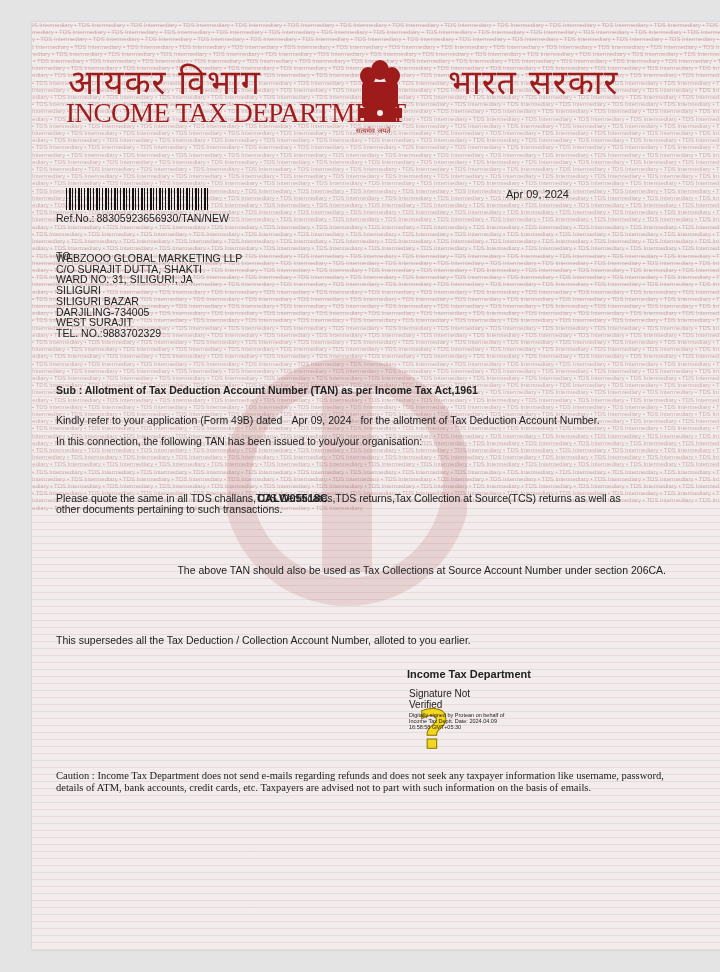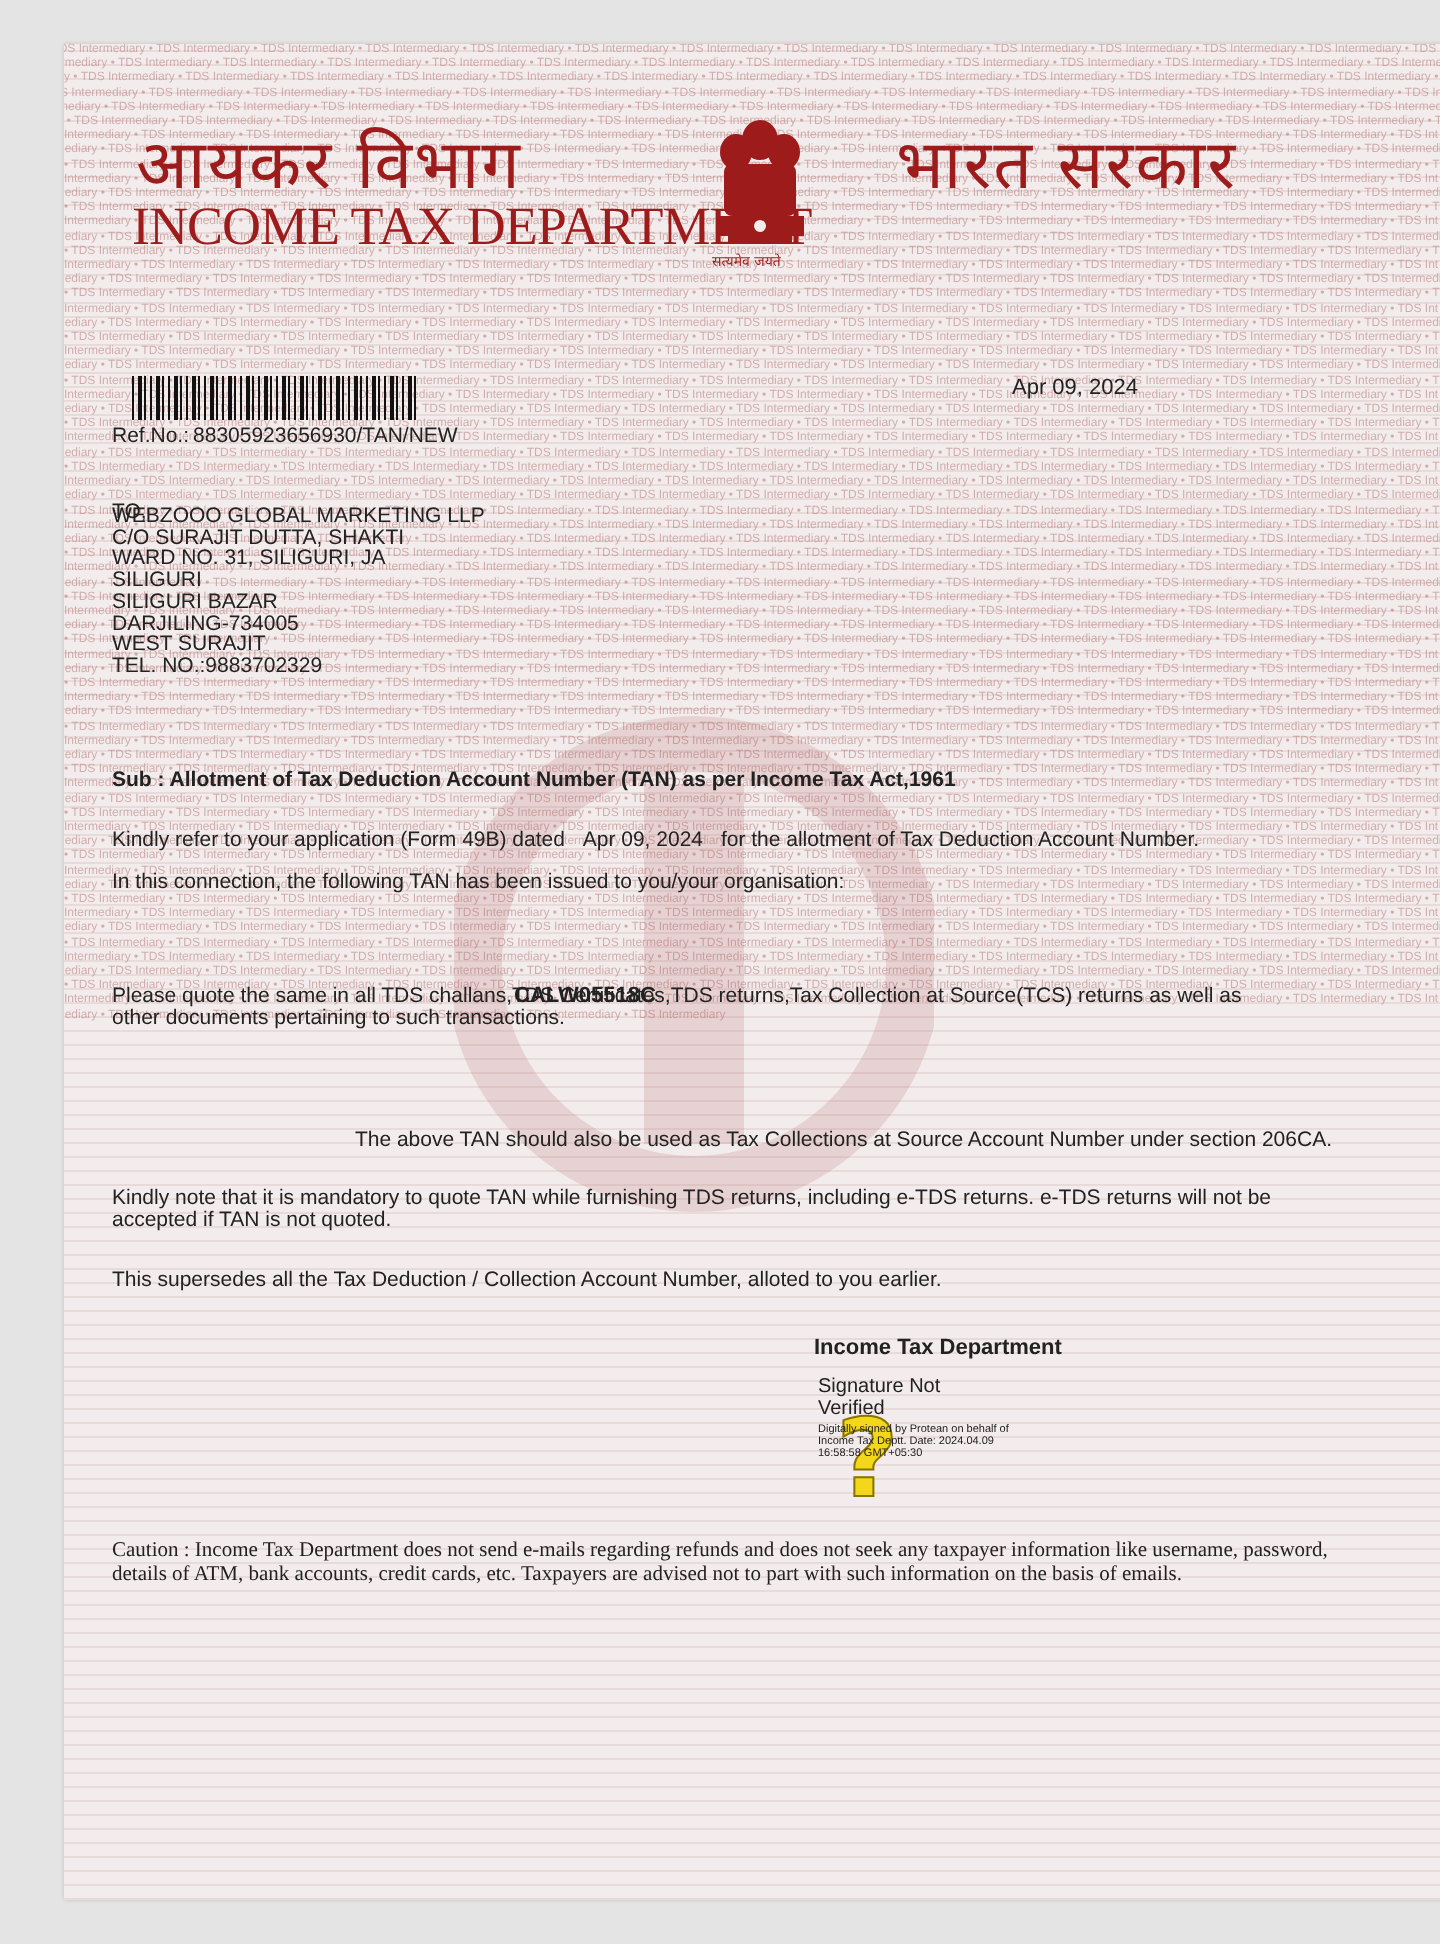--- a/index.html
+++ b/index.html
@@ -104,21 +104,20 @@
     <span>Kindly refer to your application (Form 49B) dated</span>
     <span style="margin:0 6px;">Apr 09, 2024</span>
     <span>for the allotment of Tax Deduction Account Number.</span>
   </div>
   <div class="body-text" style="top:414px;">In this connection, the following TAN has been issued to you/your organisation:</div>
 
   <div class="tan">CALW05518C</div>
 
   <div class="body-text" style="top:471px;width:590px;">Please quote the same in all TDS challans,TDS Certificates,TDS returns,Tax Collection at Source(TCS) returns as well as other documents pertaining to such transactions.</div>
   <div class="body-text" style="top:543px;text-align:right;">The above TAN should also be used as Tax Collections at Source Account Number under section 206CA.</div>
-  <div class="body-text" style="top:572px;width:590px;">Kindly note that it is mandatory to quote TAN while furnishing TDS returns, including e-TDS returns. e-TDS returns will not be accepted if TAN is not quoted.</div>
   <div class="body-text" style="top:613px;">This supersedes all the Tax Deduction / Collection Account Number, alloted to you earlier.</div>
 
   <div class="sig-title">Income Tax Department</div>
   <div class="qmark">?</div>
   <div class="sig-block">
     <div>Signature Not</div>
     <div>Verified</div>
   </div>
   <div class="sig-small">Digitally signed by Protean on behalf of Income Tax Deptt. Date: 2024.04.09 16:58:58 GMT+05:30</div>
 

